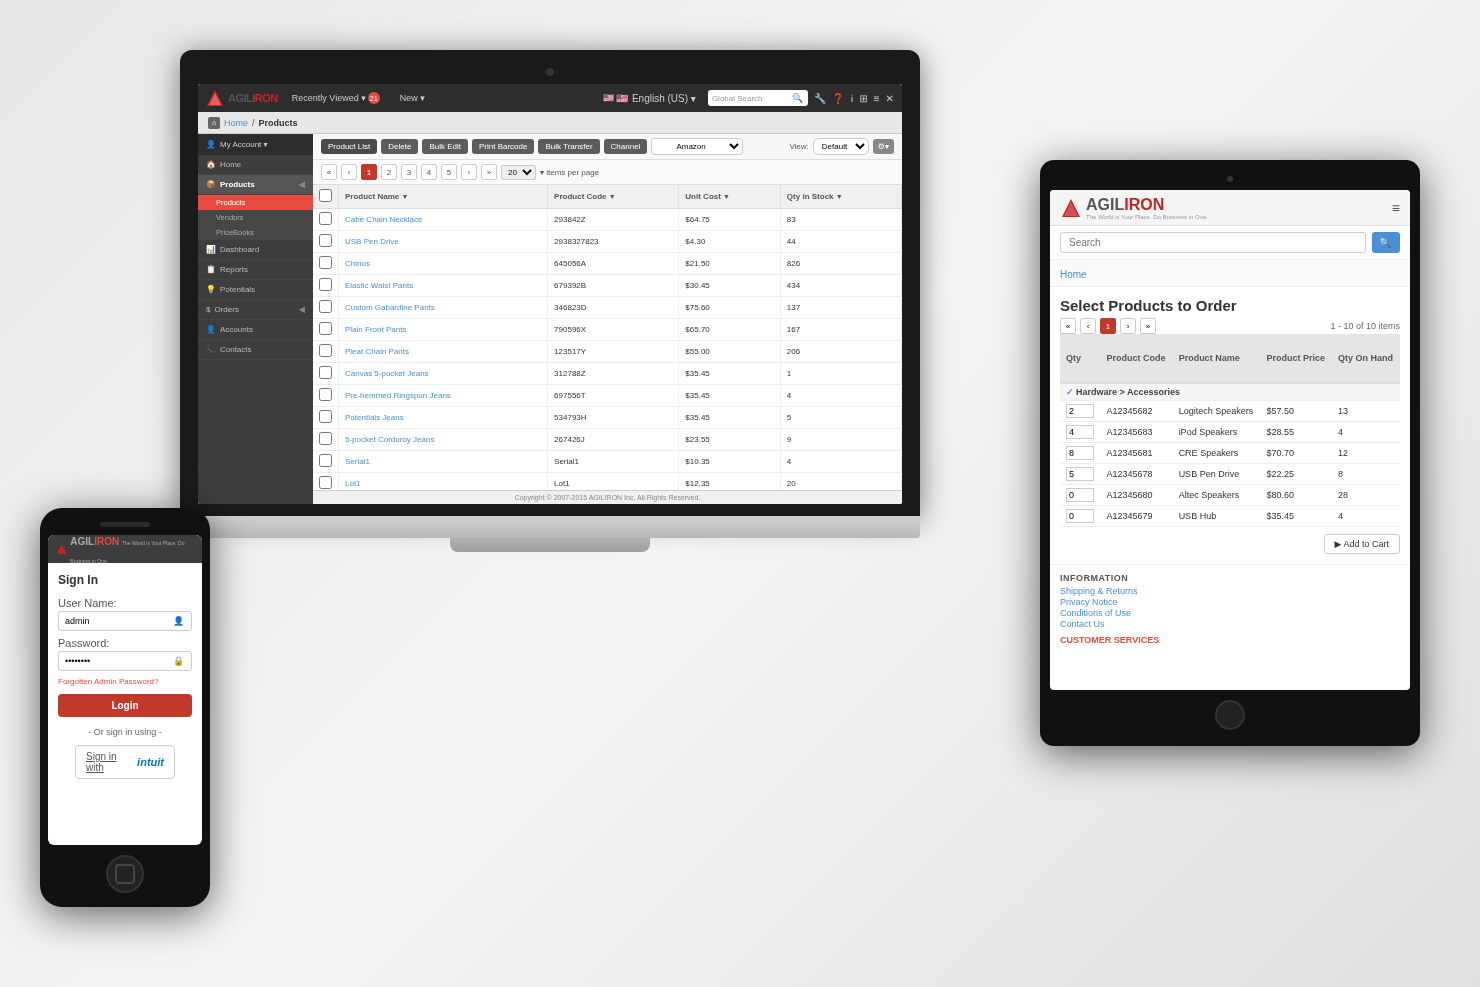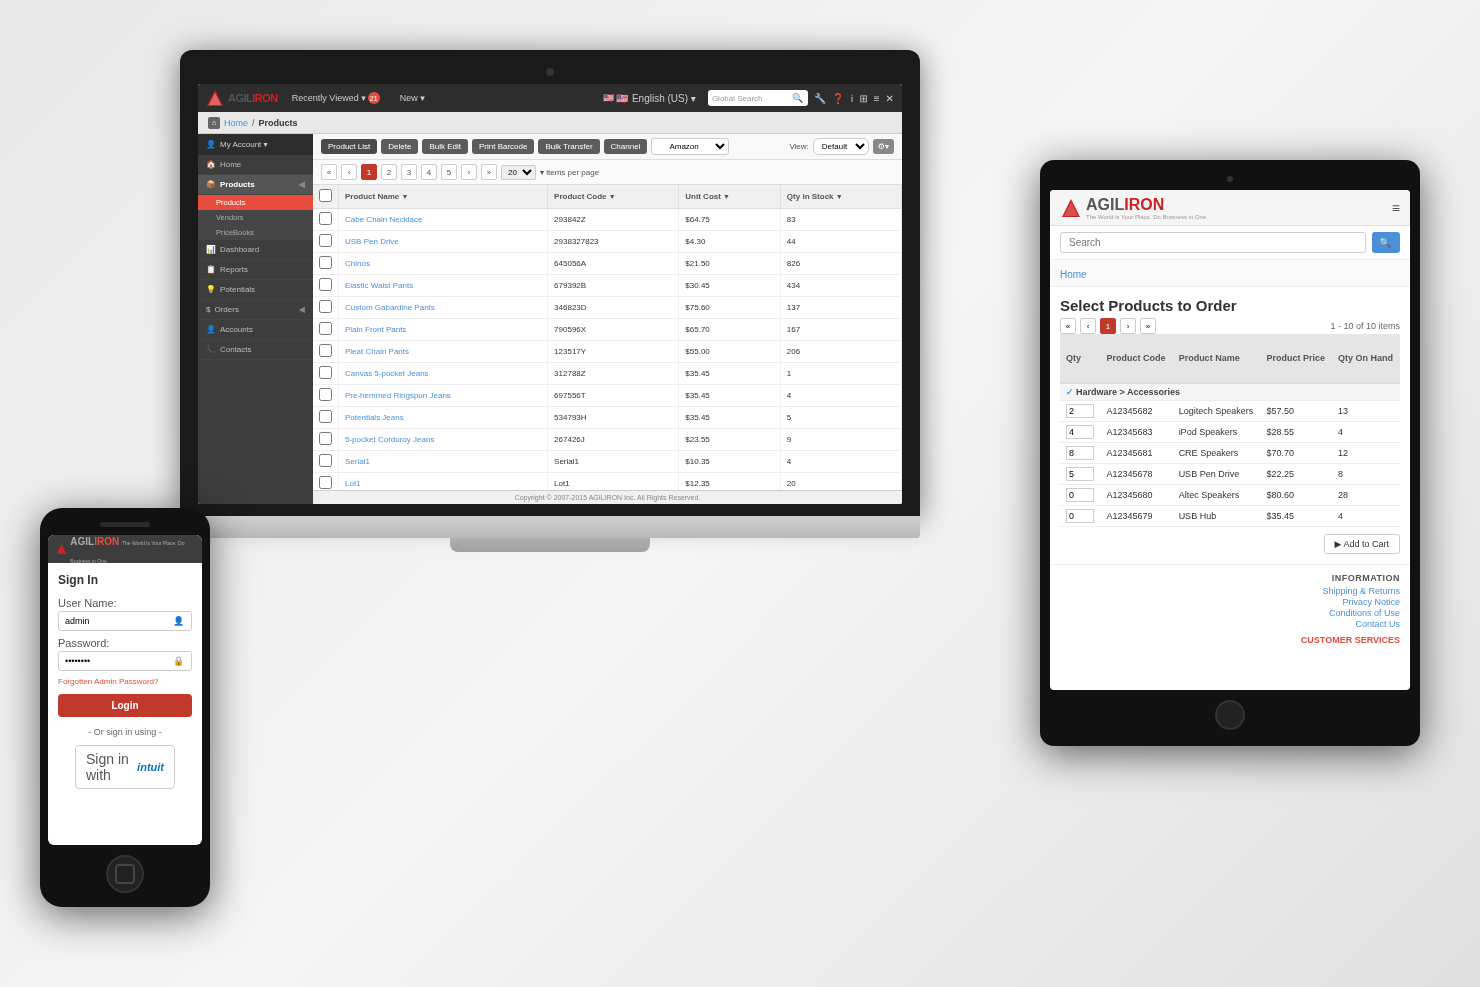--- a/index.html
+++ b/index.html
@@ -290,21 +290,21 @@
       border: none;
       padding: 3px 7px;
       border-radius: 3px;
       font-size: 8px;
       cursor: pointer;
     }
     .toolbar-btn.active { background: #4a4a4a; }
     .toolbar-select {
       border: 1px solid #ccc;
       border-radius: 3px;
-      padding: 2px 13px;
+      padding: 2px 20px;
       font-size: 8px;
       background: #fff;
     }
     .view-label { font-size: 8px; color: #555; margin-left: auto; }
     .view-select {
       border: 1px solid #ccc;
       border-radius: 6px;
       padding: 2px 4px;
       font-size: 8px;
       background: #fff;
@@ -460,21 +460,21 @@
       align-items: center;
       justify-content: center;
       border: 1px solid #ccc;
       border-radius: 4px;
       padding: 5px 10px;
       cursor: pointer;
       gap: 4px;
       width: 100px;
       margin: 0 auto;
     }
-    .intuit-sign { font-size: 14px; color: #555; }
+    .intuit-sign { font-size: 10px; color: #555; text-decoration: underline; }
     .intuit-logo { font-size: 11px; font-weight: bold; color: #0077c5; font-style: italic; }
 
     
     .tablet-topbar {
       background: #f5f5f5;
       height: 36px;
       display: flex;
       align-items: center;
       padding: 0 10px;
       border-bottom: 1px solid #ddd;
@@ -586,21 +586,21 @@
     .t-page-btn.active {
       background: #c0392b;
       color: #fff;
       border-color: #c0392b;
     }
 
     .tablet-footer {
       padding: 8px 10px;
       border-top: 1px solid #eee;
     }
-    .tablet-footer-section { margin-bottom: 6px; text-align: right; }
+    .tablet-footer-section { margin-bottom: 6px; }
     .tablet-footer-title { font-size: 9px; font-weight: bold; color: #555; text-transform: uppercase; letter-spacing: 0.5px; margin-bottom: 3px; }
     .tablet-footer-link { font-size: 9px; color: #4a90d9; display: block; margin-bottom: 1px; cursor: pointer; }
     .tablet-footer-services { font-size: 9px; font-weight: bold; color: #e74c3c; text-transform: uppercase; }
 
     .icon-chevron { font-size: 7px; }
     .sidebar-arrow { font-size: 8px; color: #888; }
   </style>
 </head>
 <body>
 

